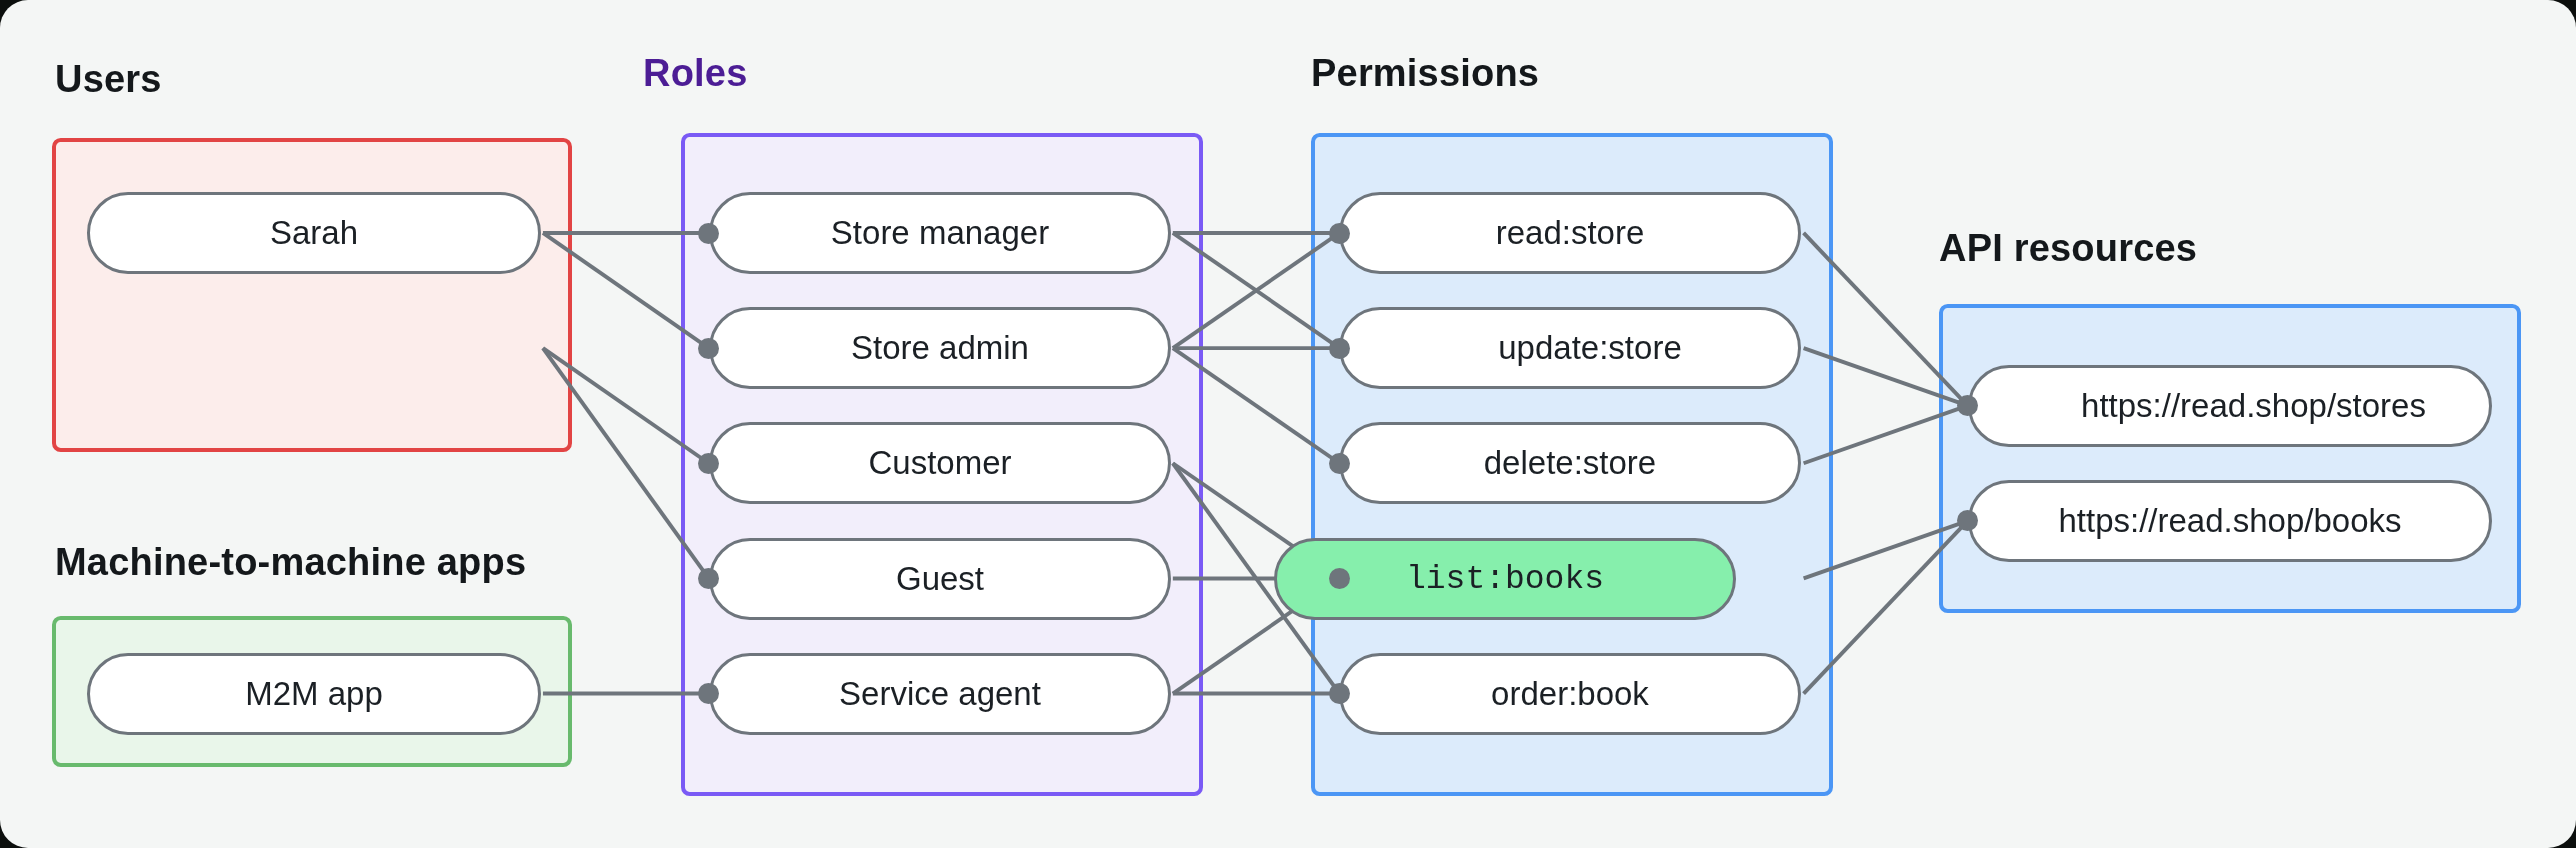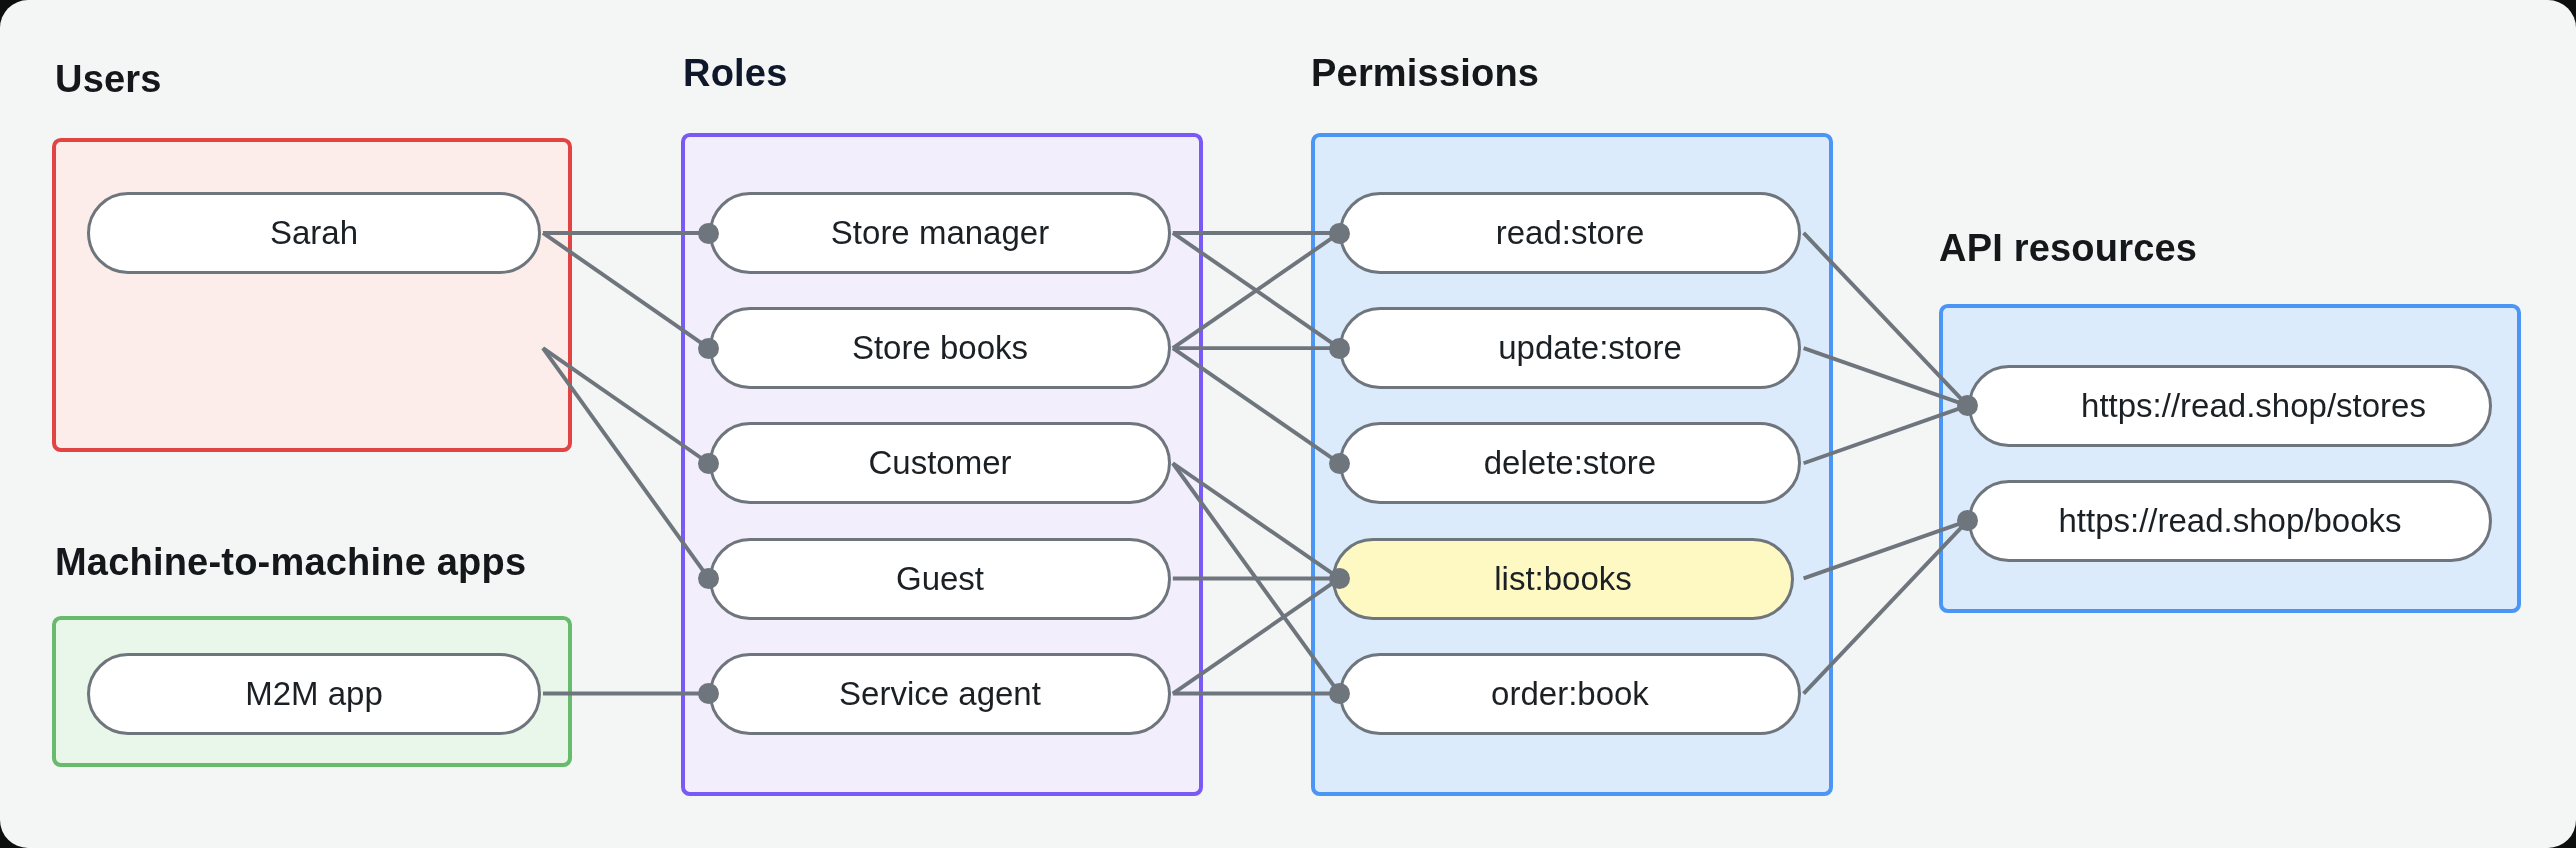--- a/index.html
+++ b/index.html
@@ -92,47 +92,47 @@
     </svg>
   <div class="layer" id="node-layer">
       <div class="group-label" style="left: 55px; top: 58px; color: rgb(20, 24, 27);">Users</div>
       <div class="pill" style="left: 87px; top: 192px; width: 454px; border-color: rgb(110, 117, 124); background: rgb(255, 255, 255);">
         <span style="color: rgb(27, 32, 37);">Sarah</span>
       </div>
       <div class="group-label" style="left: 55px; top: 541px; color: rgb(20, 24, 27);">Machine-to-machine apps</div>
       <div class="pill" style="left: 87px; top: 653px; width: 454px; border-color: rgb(110, 117, 124); background: rgb(255, 255, 255);">
         <span style="color: rgb(27, 32, 37);">M2M app</span>
       </div>
-      <div class="group-label" style="left: 683px; top: 52px; color: #0f172a;">Roles</div>
+      <div class="group-label" style="left: 643px; top: 52px; color: #4c1d95;">Roles</div>
       <div class="pill" style="left: 709px; top: 192px; width: 462px; border-color: rgb(110, 117, 124); background: rgb(255, 255, 255);">
         <span style="color: rgb(27, 32, 37);">Store manager</span>
       </div>
       <div class="pill" style="left: 709px; top: 307px; width: 462px; border-color: rgb(110, 117, 124); background: rgb(255, 255, 255);">
-        <span style="color: rgb(27, 32, 37);">Store books</span>
+        <span style="color: rgb(27, 32, 37);">Store admin</span>
       </div>
       <div class="pill" style="left: 709px; top: 422px; width: 462px; border-color: rgb(110, 117, 124); background: rgb(255, 255, 255);">
         <span style="color: rgb(27, 32, 37);">Customer</span>
       </div>
       <div class="pill" style="left: 709px; top: 538px; width: 462px; border-color: rgb(110, 117, 124); background: rgb(255, 255, 255);">
         <span style="color: rgb(27, 32, 37);">Guest</span>
       </div>
       <div class="pill" style="left: 709px; top: 653px; width: 462px; border-color: rgb(110, 117, 124); background: rgb(255, 255, 255);">
         <span style="color: rgb(27, 32, 37);">Service agent</span>
       </div>
       <div class="group-label" style="left: 1311px; top: 52px; color: rgb(20, 24, 27);">Permissions</div>
       <div class="pill" style="left: 1339px; top: 192px; width: 462px; border-color: rgb(110, 117, 124); background: rgb(255, 255, 255);">
         <span style="color: rgb(27, 32, 37);">read:store</span>
       </div>
       <div class="pill" style="left: 1339px; top: 307px; width: 462px; border-color: rgb(110, 117, 124); background: rgb(255, 255, 255);">
         <span style="color: rgb(27, 32, 37); margin-left: 40px;">update:store</span>
       </div>
       <div class="pill" style="left: 1339px; top: 422px; width: 462px; border-color: rgb(110, 117, 124); background: rgb(255, 255, 255);">
         <span style="color: rgb(27, 32, 37);">delete:store</span>
       </div>
-      <div class="pill" style="left: 1332px; top: 538px; width: 462px; border-color: rgb(110, 117, 124); background: #fef9c3;">
+      <div class="pill" style="left: 1274px; top: 538px; width: 462px; border-color: rgb(110, 117, 124); background: #86efac; font-family: Liberation Mono, monospace;">
         <span style="color: rgb(27, 32, 37);">list:books</span>
       </div>
       <div class="pill" style="left: 1339px; top: 653px; width: 462px; border-color: rgb(110, 117, 124); background: rgb(255, 255, 255);">
         <span style="color: rgb(27, 32, 37);">order:book</span>
       </div>
       <div class="group-label" style="left: 1939px; top: 227px; color: rgb(20, 24, 27);">API resources</div>
       <div class="pill" style="left: 1968px; top: 365px; width: 524px; border-color: rgb(110, 117, 124); background: rgb(255, 255, 255);">
         <span style="color: rgb(27, 32, 37); margin-left: 47px;">https://read.shop/stores</span>
       </div>
       <div class="pill" style="left: 1968px; top: 480px; width: 524px; border-color: rgb(110, 117, 124); background: rgb(255, 255, 255);">

